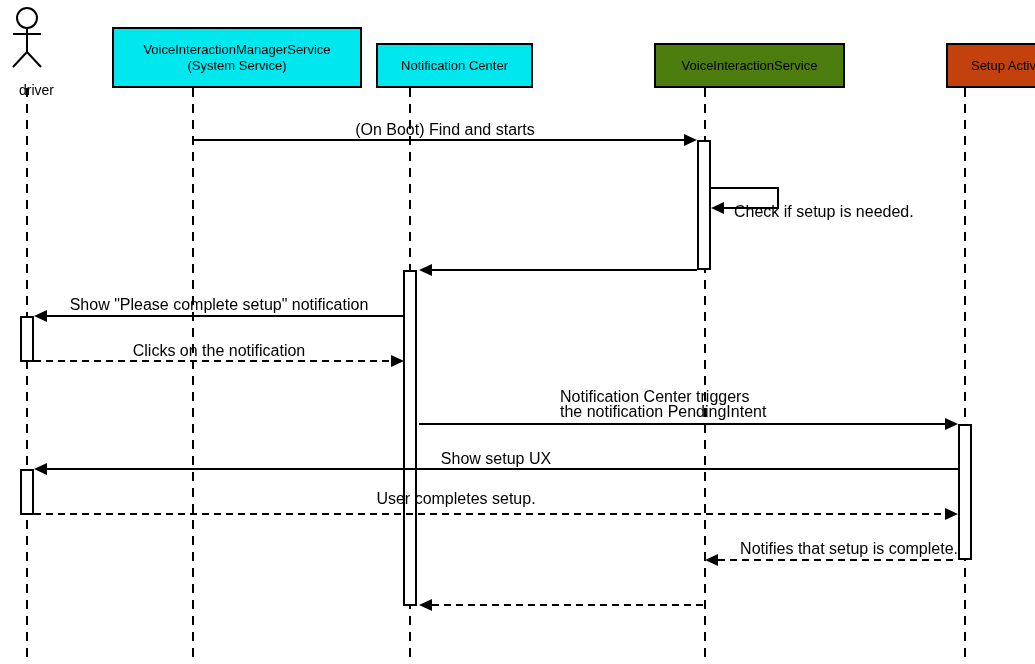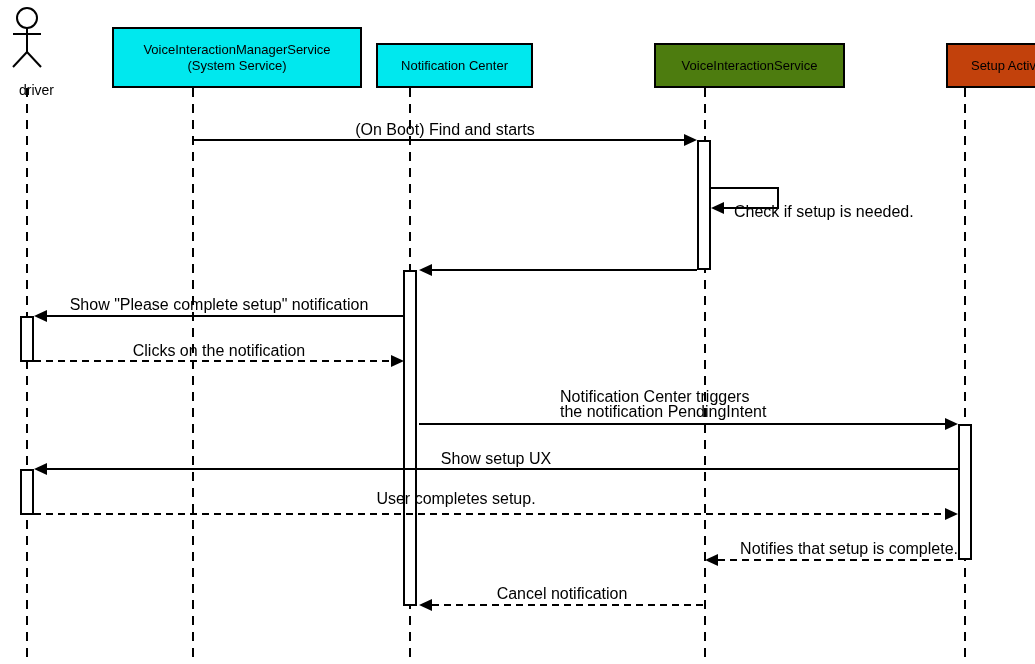--- a/index.html
+++ b/index.html
@@ -89,21 +89,20 @@
   <div class="head-left" style="left:34px;top:463px;"></div>
 
   <div class="mlabel center" style="left:34px;top:491px;width:828px;margin-left:8px;">User completes setup.</div>
   <div class="line-dashed" style="left:34px;top:513px;width:911px;"></div>
   <div class="head-right" style="left:945px;top:508px;"></div>
 
   <div class="mlabel center" style="left:705px;top:541px;width:253px;text-align:right;">Notifies that setup is complete.</div>
   <div class="line-dashed" style="left:718px;top:559px;width:240px;"></div>
   <div class="head-left" style="left:705px;top:554px;"></div>
 
-  <div class="mlabel center" style="left:419px;top:586px;width:286px;">Cancel notification</div>
   <div class="line-dashed" style="left:432px;top:604px;width:273px;"></div>
   <div class="head-left" style="left:419px;top:599px;"></div>
 
   <svg width="54" height="68" viewBox="0 0 54 68" style="left:0;top:4px;">
     <circle cx="27" cy="14" r="10" fill="#fff" stroke="#000" stroke-width="2"></circle>
     <line x1="27" y1="24" x2="27" y2="48" stroke="#000" stroke-width="2"></line>
     <line x1="13" y1="30" x2="41" y2="30" stroke="#000" stroke-width="2"></line>
     <line x1="27" y1="48" x2="13" y2="63" stroke="#000" stroke-width="2"></line>
     <line x1="27" y1="48" x2="41" y2="63" stroke="#000" stroke-width="2"></line>
   </svg>

